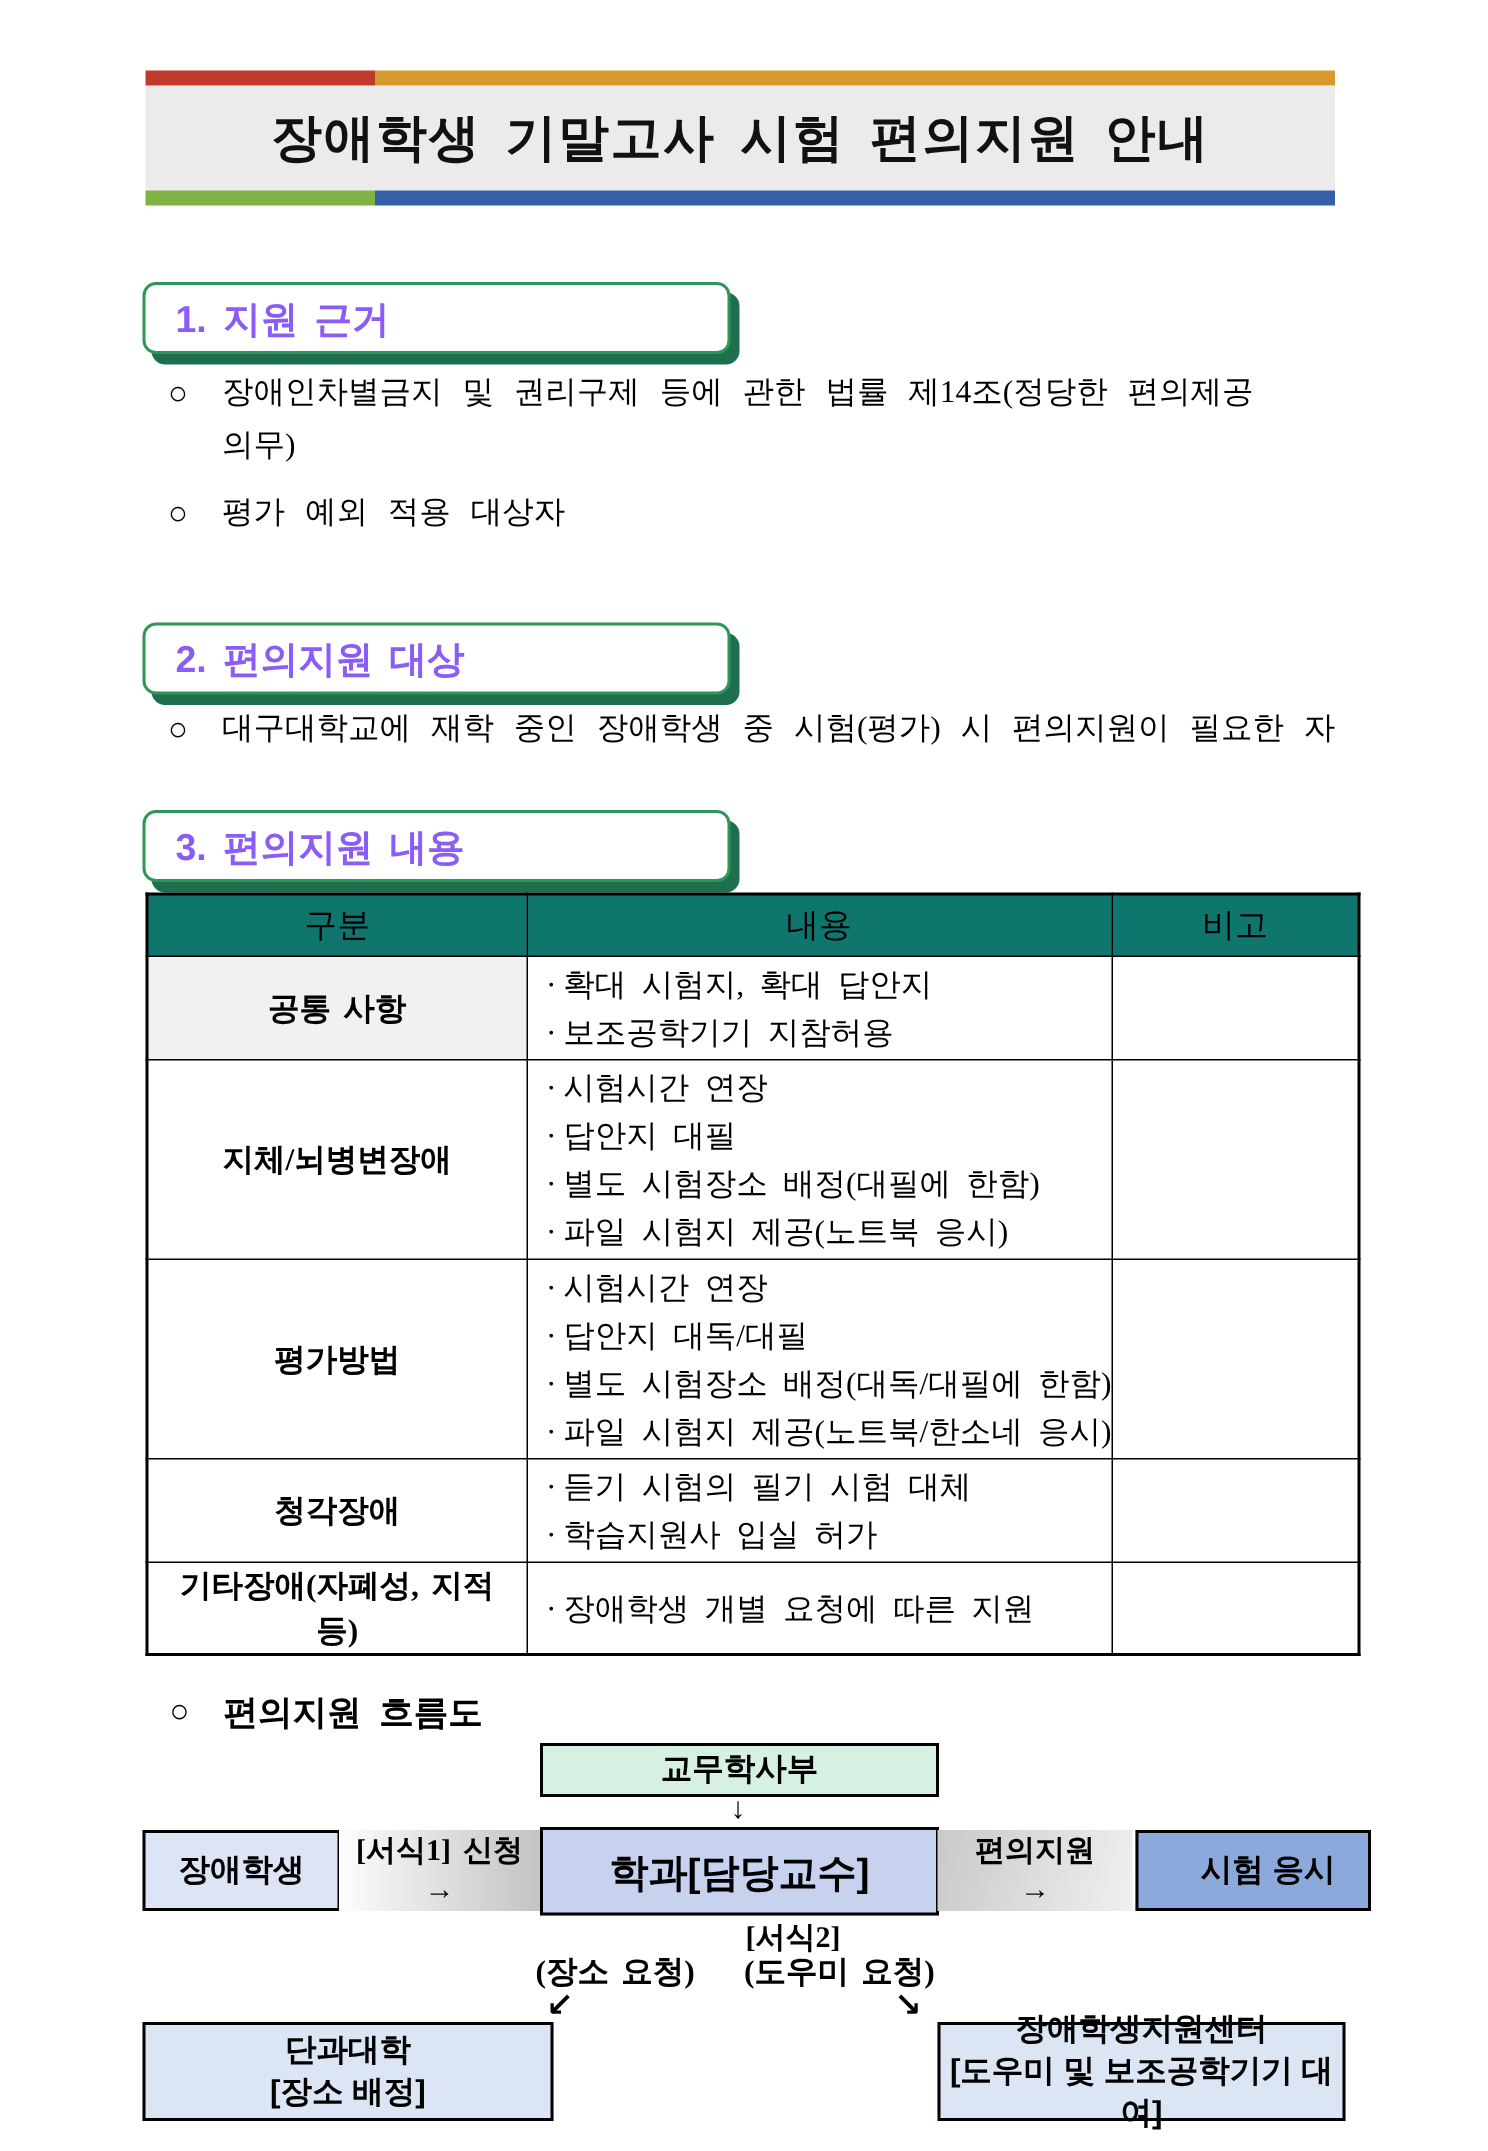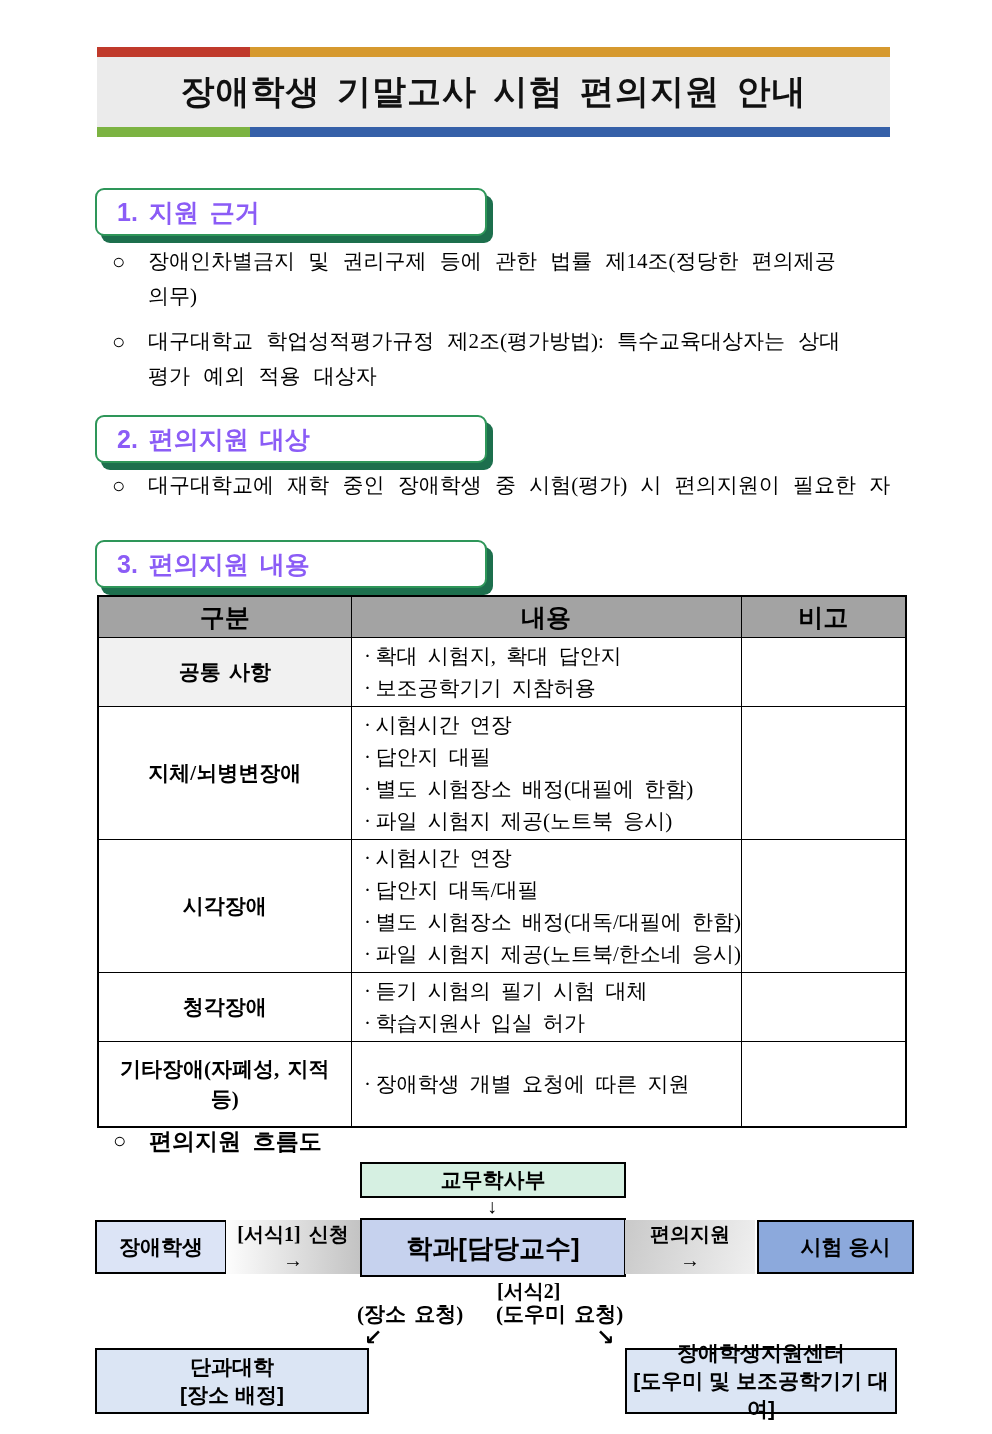--- a/index.html
+++ b/index.html
@@ -48,27 +48,27 @@
   .blines{flex:1;}
   .bline{font-size:21px;line-height:35px;white-space:nowrap;word-spacing:8px;}
 
   
   table.acc{
     position:absolute;left:97px;top:595px;width:808px;
     border-collapse:collapse;border:2px solid #000;table-layout:fixed;
   }
   table.acc th,table.acc td{border:1px solid #000;}
   table.acc th{
-    height:38px;background:#a3a3a3;font-size:25px;font-weight:bold;
+    height:38px;background:#0f766e;font-size:22px;font-weight:normal;
     text-align:center;word-spacing:4px;
   }
   col.c1{width:253px;}col.c2{width:390px;}col.c3{width:165px;}
   td.cat{
     text-align:center;vertical-align:middle;font-weight:bold;font-size:21px;
-    padding:12px 14px;line-height:30px;word-spacing:3px;
+    padding:0 14px;line-height:30px;word-spacing:3px;
   }
   td.cat.shaded{background:#f1f1f1;}
   td.content{vertical-align:middle;padding:2px 0 2px 8px;}
   .item{display:flex;line-height:32px;font-size:21px;word-spacing:5px;white-space:nowrap;}
   .dot{width:16px;flex:none;text-align:center;}
   td.note{background:#ffffff;}
 
   
   .flow-label{left:113px;top:1126px;font-size:23px;font-weight:bold;display:flex;word-spacing:6px;}
   .flow-label .circ{line-height:30px;}
@@ -116,21 +116,20 @@
     <div class="bullet-row">
       <span class="circ">○</span>
       <div class="blines">
         <div class="bline">장애인차별금지 및 권리구제 등에 관한 법률 제14조(정당한 편의제공</div>
         <div class="bline">의무)</div>
       </div>
     </div>
     <div class="bullet-row">
       <span class="circ">○</span>
       <div class="blines">
-        <div class="bline">대구대학교 학업성적평가규정 제2조(평가방법): 특수교육대상자는 상대</div>
         <div class="bline">평가 예외 적용 대상자</div>
       </div>
     </div>
   </div>
 
 <div class="sec-head" style="top:415px">
   <span>2. 편의지원 대상</span>
 </div>
 <div class="bullets" style="top:468px">
     <div class="bullet-row">
@@ -189,21 +188,21 @@
             <span class="itxt">별도 시험장소 배정(대필에 한함)</span>
           </div>
           <div class="item">
             <span class="dot">·</span>
             <span class="itxt">파일 시험지 제공(노트북 응시)</span>
           </div>
         </td>
         <td class="note"></td>
       </tr>
       <tr>
-        <td class="cat">시각장애</td>
+        <td class="cat">평가방법</td>
         <td class="content">
           <div class="item">
             <span class="dot">·</span>
             <span class="itxt">시험시간 연장</span>
           </div>
           <div class="item">
             <span class="dot">·</span>
             <span class="itxt">답안지 대독/대필</span>
           </div>
           <div class="item">

